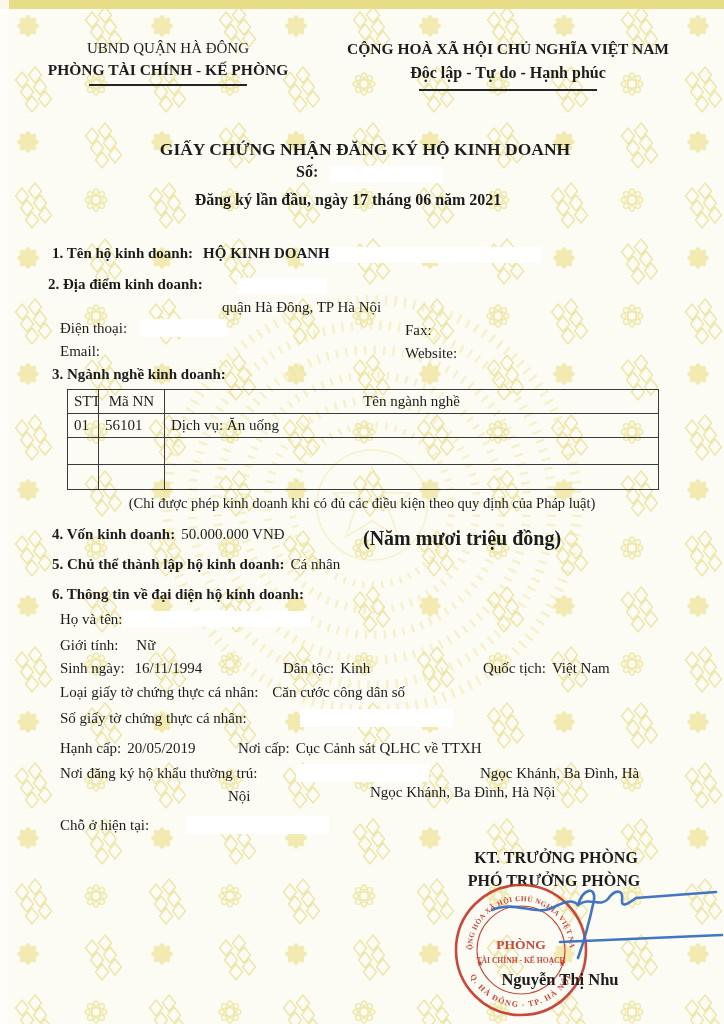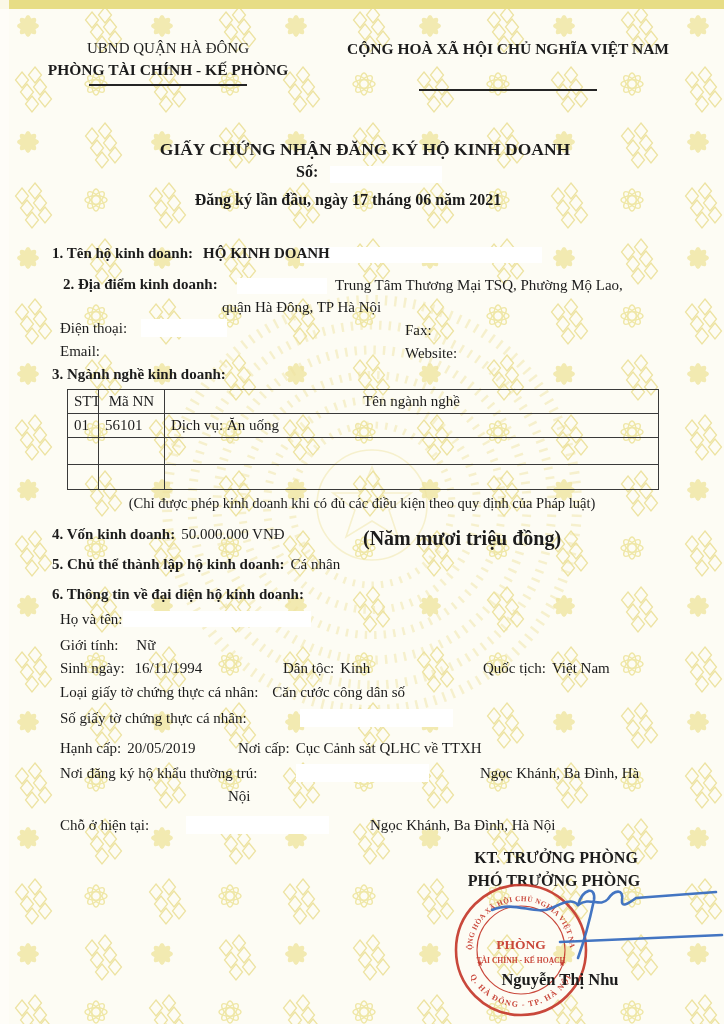--- a/index.html
+++ b/index.html
@@ -81,32 +81,32 @@
   <div class="redact" style="left:123px;top:611px;width:188px;height:16px"></div>
   <div class="redact" style="left:300px;top:709px;width:153px;height:18px"></div>
   <div class="redact" style="left:296px;top:764px;width:133px;height:18px"></div>
   <div class="redact" style="left:186px;top:816px;width:143px;height:18px"></div>
 
   <div class="line ctr" style="left:168px;top:40px;font-size:15px">UBND QUẬN HÀ ĐÔNG</div>
   <div class="line ctr b" style="left:168px;top:61px;font-size:15.5px">PHÒNG TÀI CHÍNH - KẾ PHÒNG</div>
   <div class="rule" style="left:168px;top:84px;width:158px"></div>
 
   <div class="line ctr b" style="left:508px;top:40px;font-size:15.5px">CỘNG HOÀ XÃ HỘI CHỦ NGHĨA VIỆT NAM</div>
+  <div class="line ctr b" style="left:508px;top:64px;font-size:16px">Độc lập - Tự do - Hạnh phúc</div>
   <div class="rule" style="left:508px;top:89px;width:178px"></div>
 
   <div class="line ctr b" style="left:365px;top:139px;font-size:17.5px">GIẤY CHỨNG NHẬN ĐĂNG KÝ HỘ KINH DOANH</div>
   <div class="line b" style="left:296px;top:163px;font-size:16px">Số:</div>
   <div class="line ctr b i" style="left:348px;top:191px;font-size:16px">Đăng ký lần đầu, ngày 17 tháng 06 năm 2021</div>
 
   <div class="line" style="left:52px;top:245px">
     <span class="b">1. Tên hộ kinh doanh:</span><span class="b gap10">HỘ KINH DOANH</span>
   </div>
 
-  <div class="line b" style="left:63px;top:276px">2. Địa điểm kinh doanh:</div>
-  <div class="line" style="left:335px;top:277px">Trung Tâm Thương Mại TSQ, Phường Mộ Lao,</div>
+  <div class="line b" style="left:48px;top:276px">2. Địa điểm kinh doanh:</div>
   <div class="line" style="left:222px;top:299px">quận Hà Đông, TP Hà Nội</div>
 
   <div class="line" style="left:60px;top:320px">Điện thoại:</div>
   <div class="line" style="left:405px;top:322px">Fax:</div>
   <div class="line" style="left:60px;top:343px">Email:</div>
   <div class="line" style="left:405px;top:345px">Website:</div>
 
   <div class="line b" style="left:52px;top:366px">3. Ngành nghề kinh doanh:</div>
 
   <table class="sector">
@@ -179,21 +179,21 @@
   </div>
   <div class="line" style="left:238px;top:740px">
     <span>Nơi cấp:</span><span class="gap6">Cục Cảnh sát QLHC về TTXH</span>
   </div>
 
   <div class="line" style="left:60px;top:765px">Nơi đăng ký hộ khẩu thường trú:</div>
   <div class="line" style="left:480px;top:765px">Ngọc Khánh, Ba Đình, Hà</div>
   <div class="line" style="left:228px;top:788px">Nội</div>
 
   <div class="line" style="left:60px;top:817px">Chỗ ở hiện tại:</div>
-  <div class="line" style="left:370px;top:817px">Ngọc Khánh, Ba Đình, Hà Nội</div>
+  <div class="line" style="left:370px;top:784px">Ngọc Khánh, Ba Đình, Hà Nội</div>
 
   <div class="line ctr b" style="left:556px;top:849px;font-size:16px">KT. TRƯỞNG PHÒNG</div>
   <div class="line ctr b" style="left:554px;top:872px;font-size:16px">PHÓ TRƯỞNG PHÒNG</div>
 
   <svg class="stamp-svg" width="146" height="142" viewBox="0 0 146 142">
     <g stroke="#c5392c" fill="none" opacity="0.92">
       <circle cx="73" cy="70" r="65" stroke-width="2.6"></circle>
       <circle cx="73" cy="70" r="44" stroke-width="1.1"></circle>
     </g>
     <defs>

